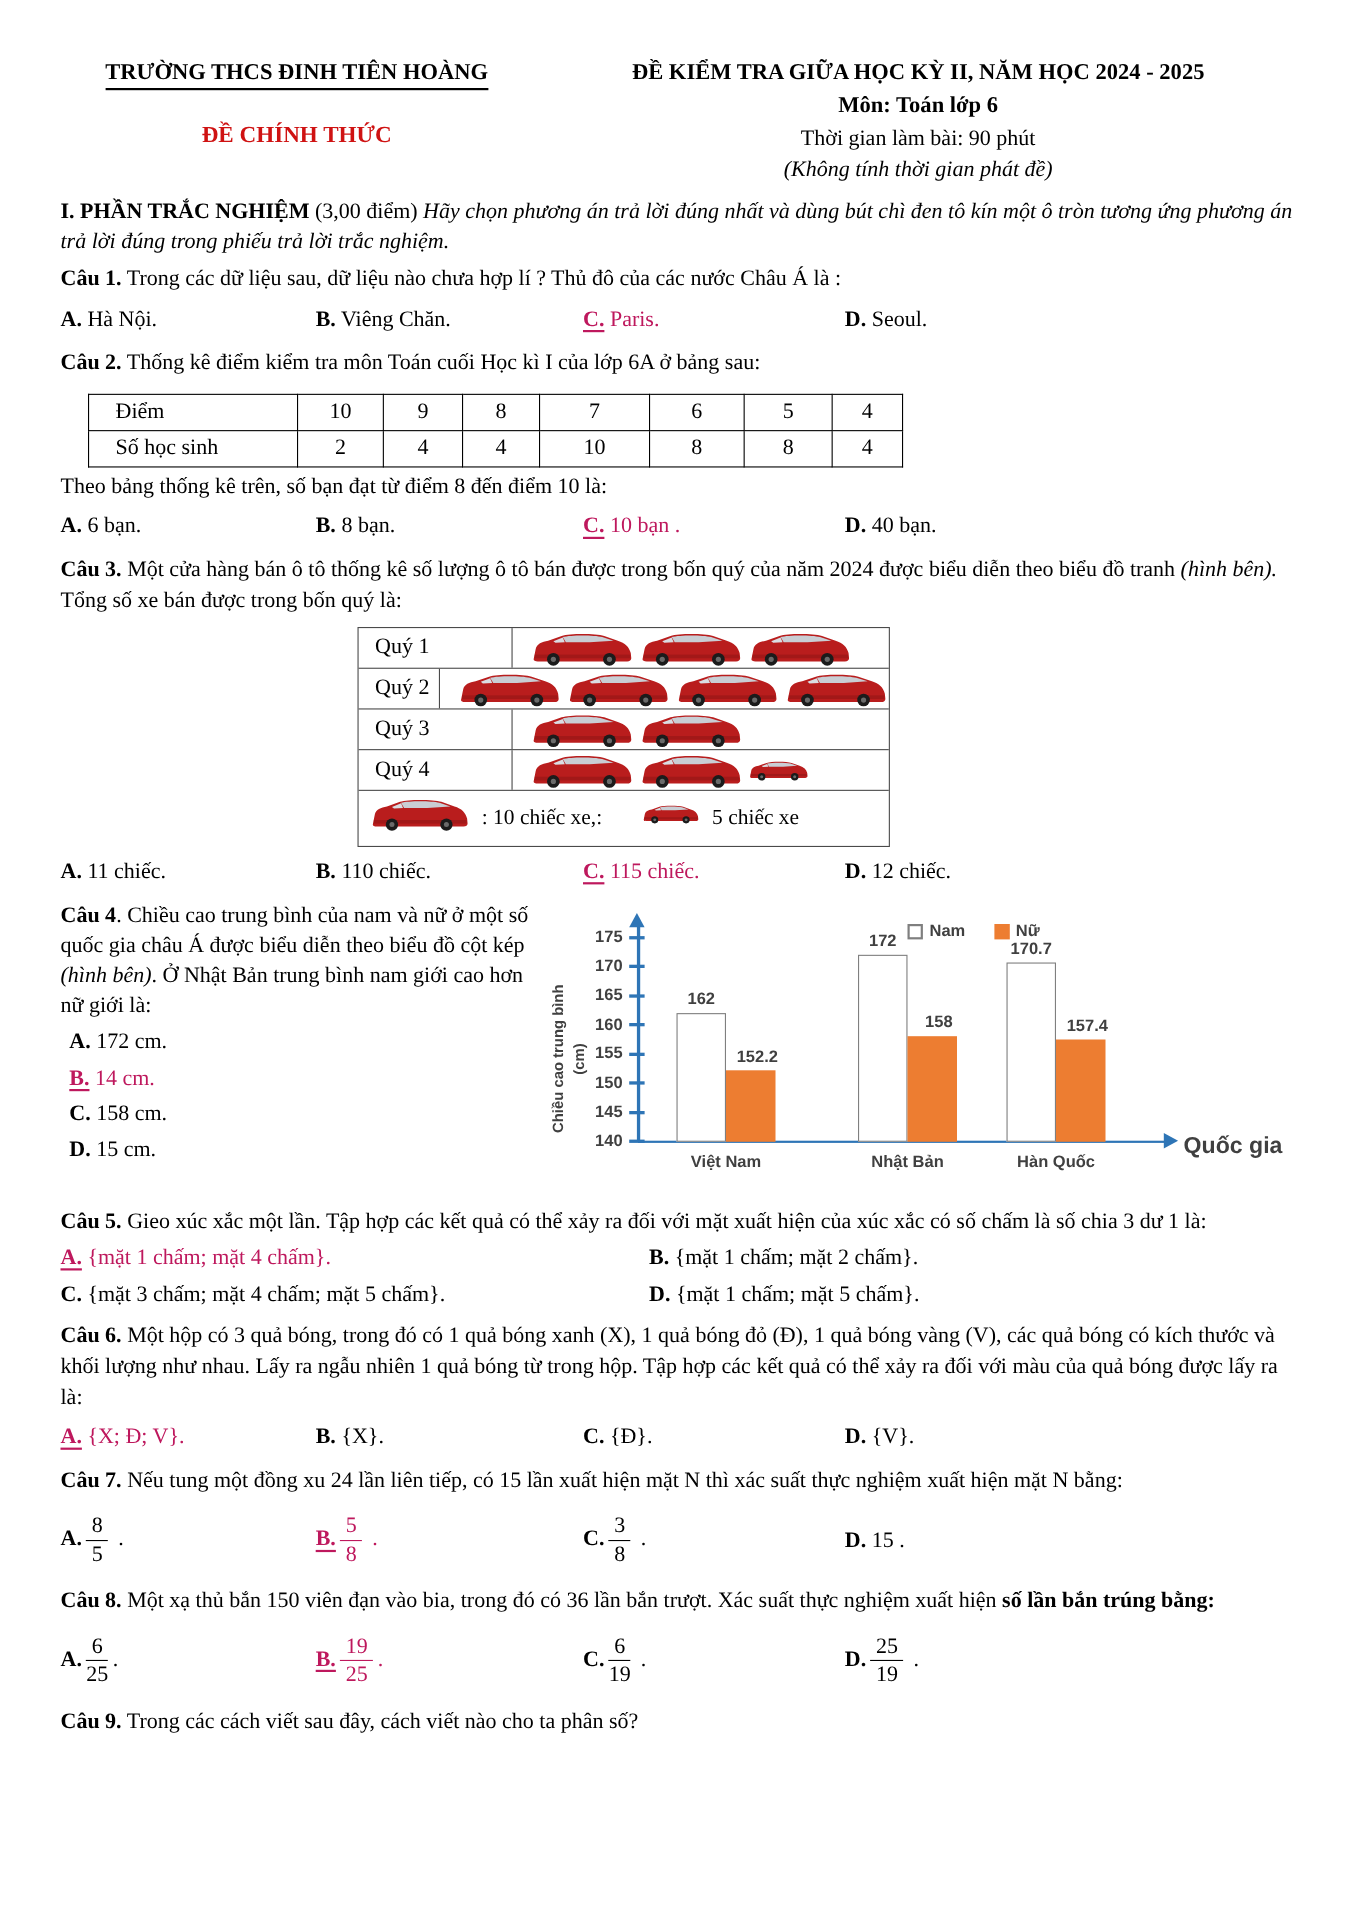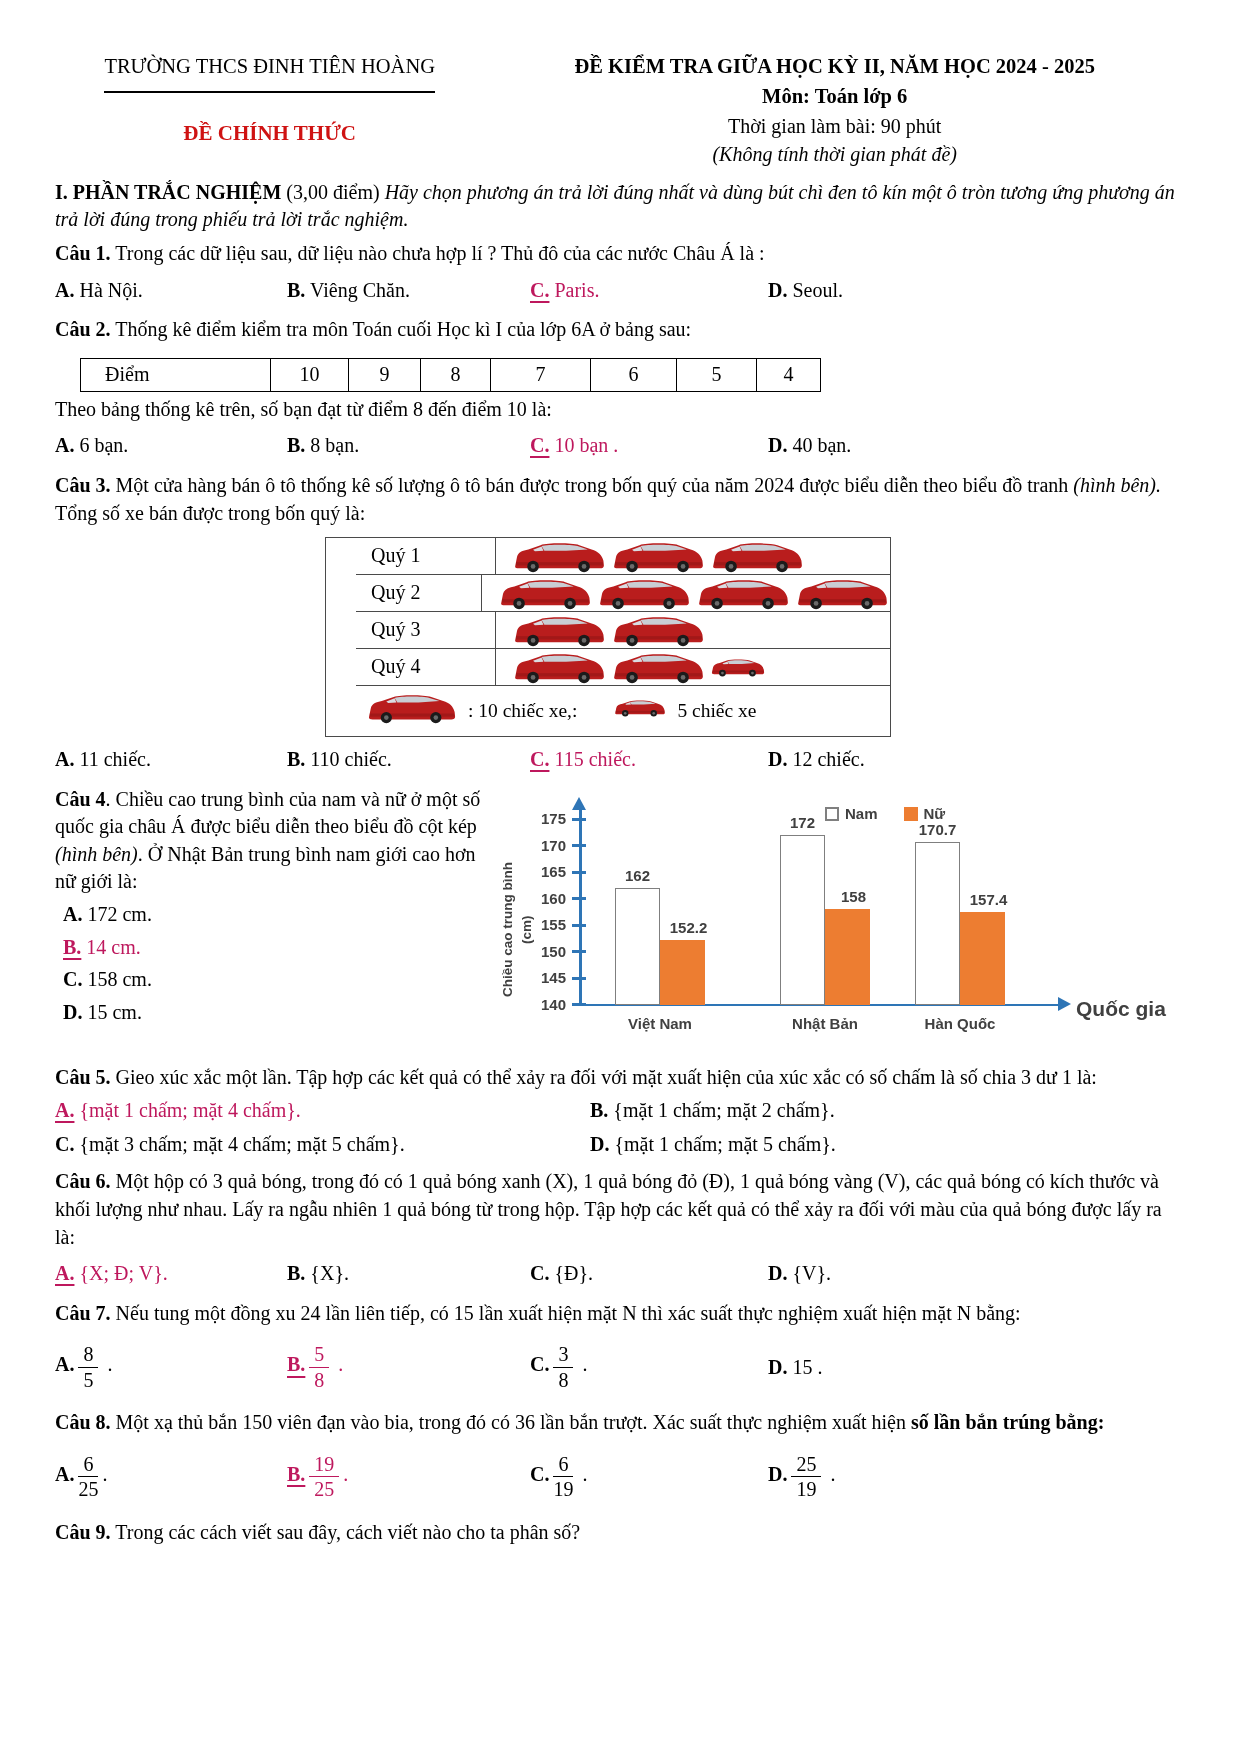--- a/index.html
+++ b/index.html
@@ -4,21 +4,21 @@
 <style>
   * { box-sizing: border-box; }
   html,body { margin:0; padding:0; background:#ffffff; }
   body { width:1241px; min-height:1755px; font-family:"Liberation Serif", serif; color:#000; }
   .page { width:1241px; min-height:1755px; padding:52px 56px 40px 55px; font-size:20px; line-height:1.38; }
 
   
   .hdr { display:flex; width:100%; }
   .hdr-left { width:38%; text-align:center; }
   .hdr-right { width:62%; text-align:center; }
-  .school { font-weight:normal; font-size:20.5px; display:inline-block; border-bottom:2.2px solid #000; padding-bottom:11px; }
+  .school { font-weight:bold; font-size:20.5px; display:inline-block; border-bottom:2.2px solid #000; padding-bottom:0; }
   .official { color:#cf1212; font-weight:bold; font-size:21px; margin-top:26px; }
   .exam-title { font-weight:bold; font-size:20.5px; }
   .subject { font-weight:bold; font-size:20.5px; margin-top:2px; }
   .duration { margin-top:2px; }
   .dur-note { font-style:italic; margin-top:1px; }
 
   
   .intro { margin-top:10px; }
   .intro .head { font-weight:bold; }
   .intro .instr { font-style:italic; }
@@ -37,21 +37,21 @@
   .frac { display:inline-block; text-align:center; vertical-align:middle; line-height:1.12; margin:0 4px; }
   .frac .num { display:block; border-bottom:1.7px solid currentColor; padding:0 5px 1px; }
   .frac .den { display:block; padding-top:1px; }
 
   
   .score-table { border-collapse:collapse; margin:14px 0 4px 25px; }
   .score-table td { border:1.7px solid #000; text-align:center; height:33px; padding:1px 6px; font-size:20px; }
   .score-table td:first-child { text-align:left; padding-left:24px; }
 
   
-  .pict-box { width:566px; margin:10px 0 8px 270px; border:1.6px solid #4a4a4a;padding-left:30px; }
+  .pict-box { width:484px; margin:10px 0 8px 270px; border:1.6px solid #4a4a4a; }
   .p-row { display:flex; align-items:center; height:37px; border-bottom:1.4px solid #4a4a4a; }
   .p-label { width:140px; align-self:stretch; display:flex; align-items:center; padding-left:15px; border-right:1.4px solid #4a4a4a; }
   .p-cars { display:flex; align-items:center; gap:4px; padding-left:16px; }
   .p-cars svg { display:block; }
   .p-legend { display:flex; align-items:center; height:50px; padding-left:10px; gap:10px; }
   .p-legend .txt { font-size:19.5px; }
 
   
   .q4-flex { display:flex;justify-content:space-between; }
   .q4-left { width:440px; }
@@ -130,20 +130,30 @@
         </colgroup>
       <tbody id="q2-tbody">
           <tr>
             <td>Điểm</td>
             <td>10</td>
             <td>9</td>
             <td>8</td>
             <td>7</td>
             <td>6</td>
             <td>5</td>
+            <td>4</td>
+          </tr>
+          <tr>
+            <td>Số học sinh</td>
+            <td>2</td>
+            <td>4</td>
+            <td>4</td>
+            <td>10</td>
+            <td>8</td>
+            <td>8</td>
             <td>4</td>
           </tr>
         </tbody>
     </table>
     <p style="margin:2px 0 0">Theo  bảng thống kê trên, số bạn đạt từ điểm 8 đến điểm 10 là:</p>
     <div class="opts">
       <span class="opt"><b class="opt-letter">A.</b><span> 6 bạn.</span></span>
       <span class="opt"><b class="opt-letter">B.</b><span> 8 bạn.</span></span>
       <span class="opt correct"><b class="opt-letter">C.</b><span> 10 bạn .</span></span>
       <span class="opt"><b class="opt-letter">D.</b><span> 40 bạn.</span></span>

